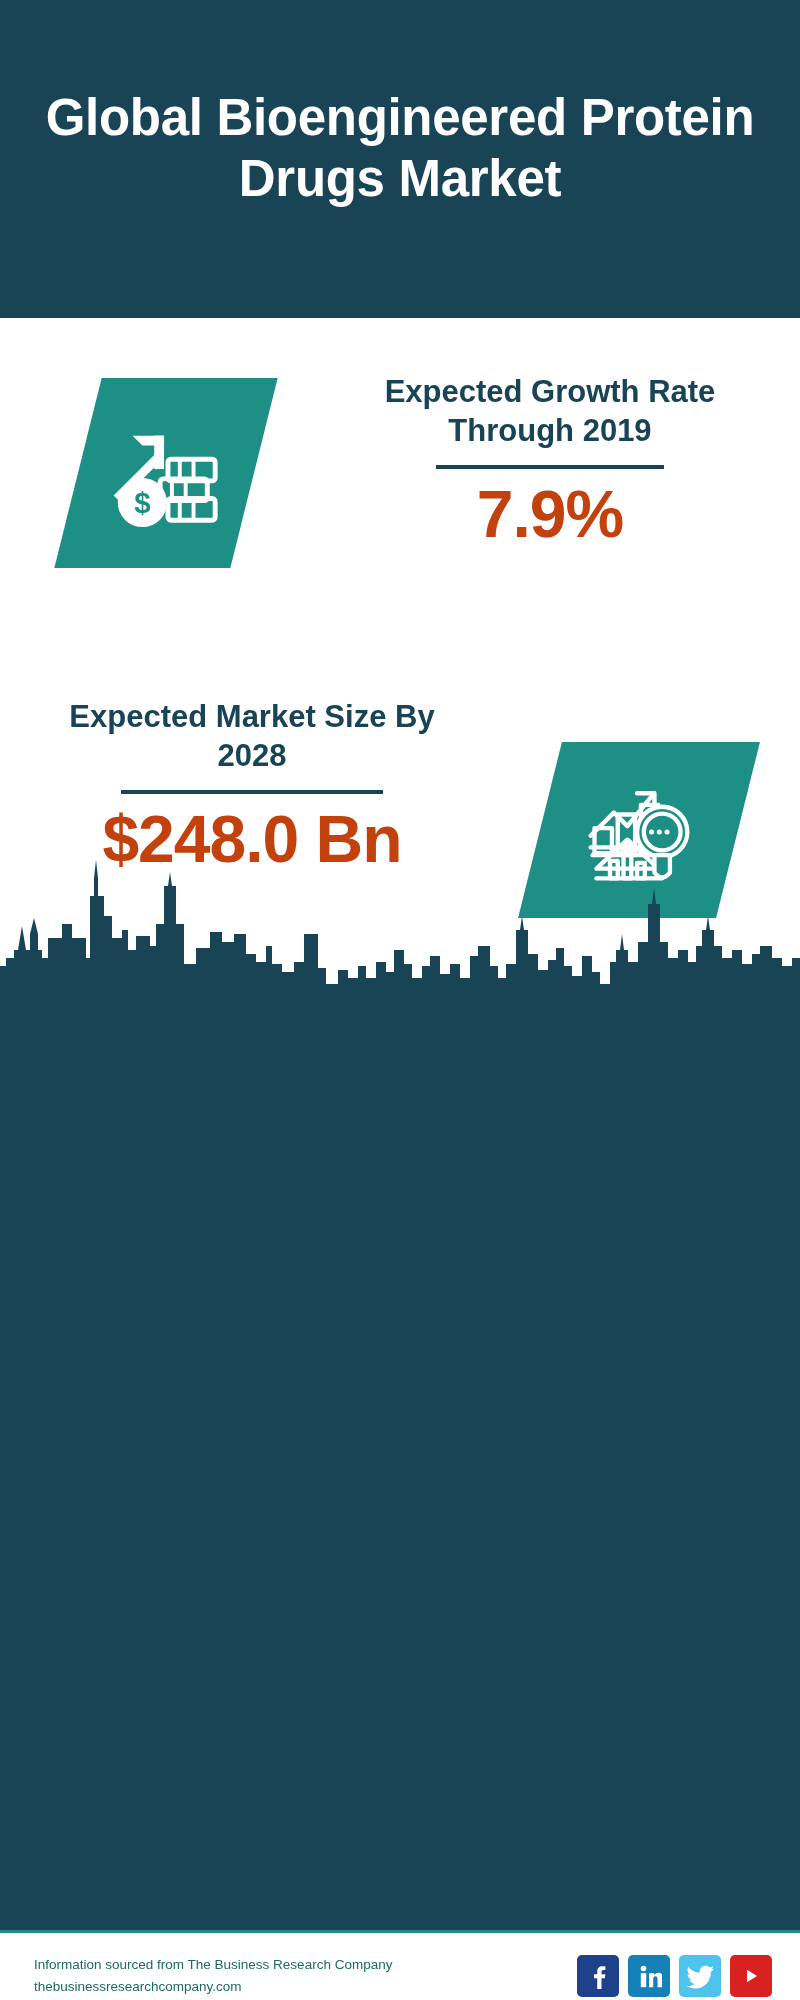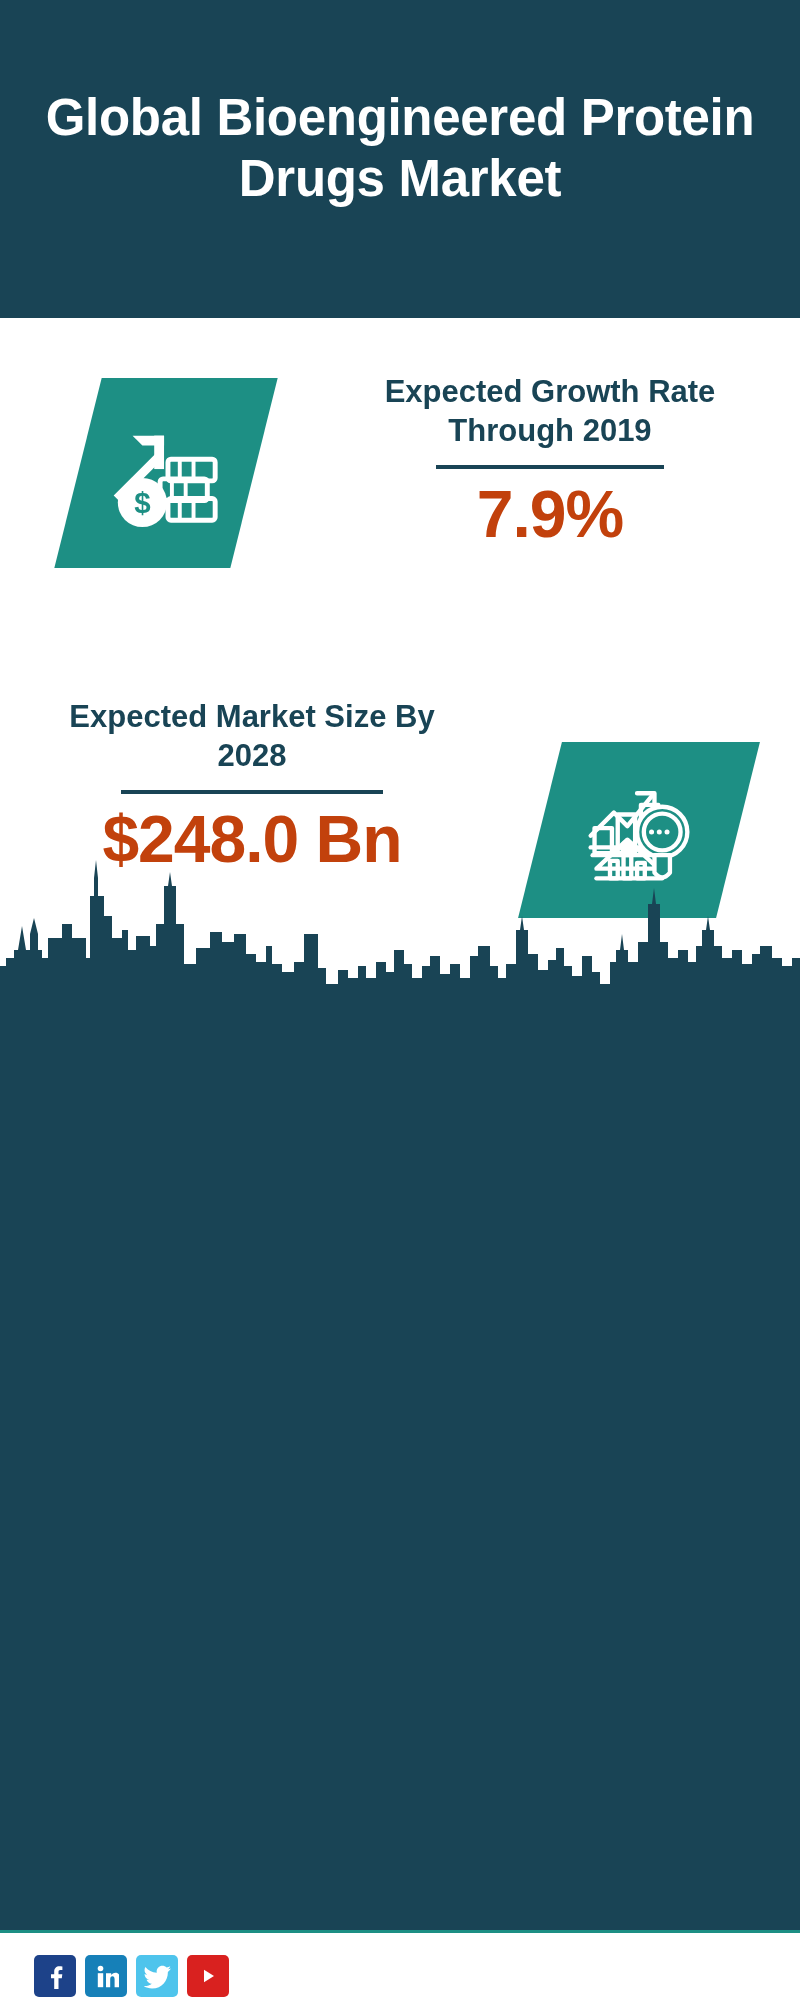--- a/index.html
+++ b/index.html
@@ -227,20 +227,24 @@
         L648,104 L648,66 L652,66 L654,50 L656,66 L660,66 L660,104 L668,104 L668,120 L678,120
         L678,112 L688,112 L688,124 L696,124 L696,108 L702,108 L702,92 L706,92 L708,78 L710,92
         L714,92 L714,108 L722,108 L722,120 L732,120 L732,112 L742,112 L742,126 L752,126 L752,116
         L760,116 L760,108 L772,108 L772,120 L782,120 L782,128 L792,128 L792,120 L800,120 L800,155 Z"></path>
     </svg>
 
   </div>
 
   <div class="footer-rule"></div>
   <div class="footer">
+    <div class="footer-source">
+      <div>Information sourced from The Business Research Company</div>
+      <div>thebusinessresearchcompany.com</div>
+    </div>
     <div class="social-row">
       <div class="social s-fb">
         <svg width="26" height="26" viewBox="0 0 26 26" aria-hidden="true">
           <path fill="#ffffff" d="M16.5 26V15.2h3.3l.5-3.9h-3.8V8.9c0-1.1.3-1.9 1.9-1.9h2V3.5C19.9 3.4 18.7 3.3 17.4 3.3
             c-3.1 0-5.2 1.9-5.2 5.3v2.7H9v3.9h3.2V26z"></path>
         </svg>
       </div>
       <div class="social s-li">
         <svg width="26" height="26" viewBox="0 0 26 26" aria-hidden="true">
           <circle cx="7.5" cy="5.5" r="2.8" fill="#ffffff"></circle>

